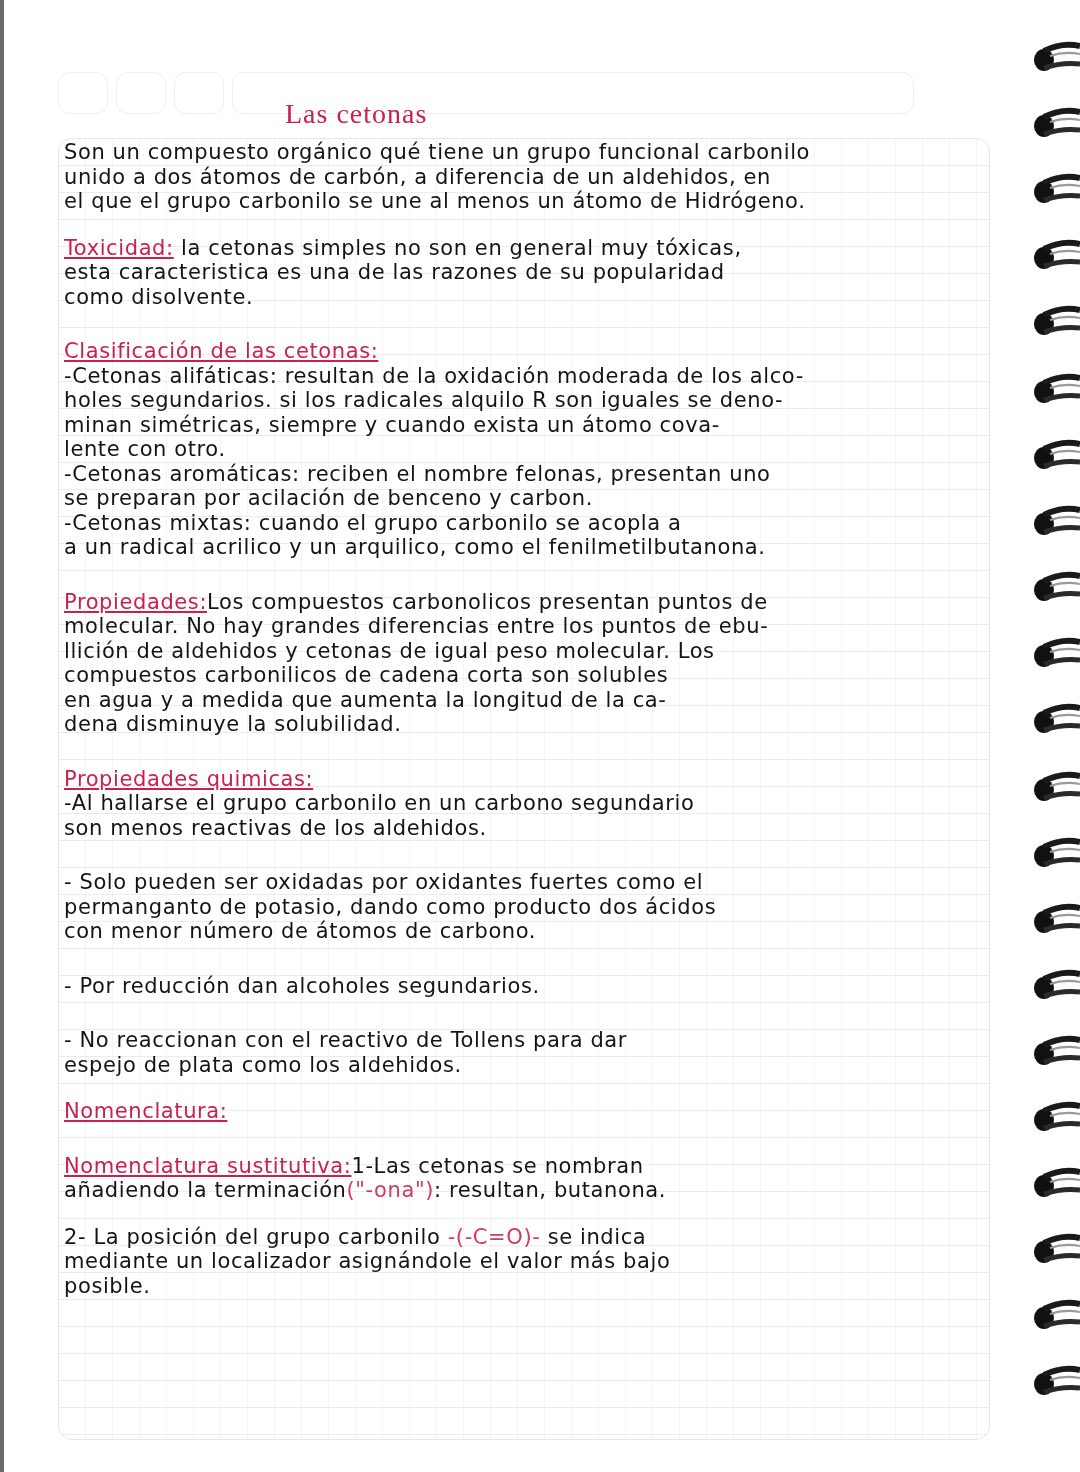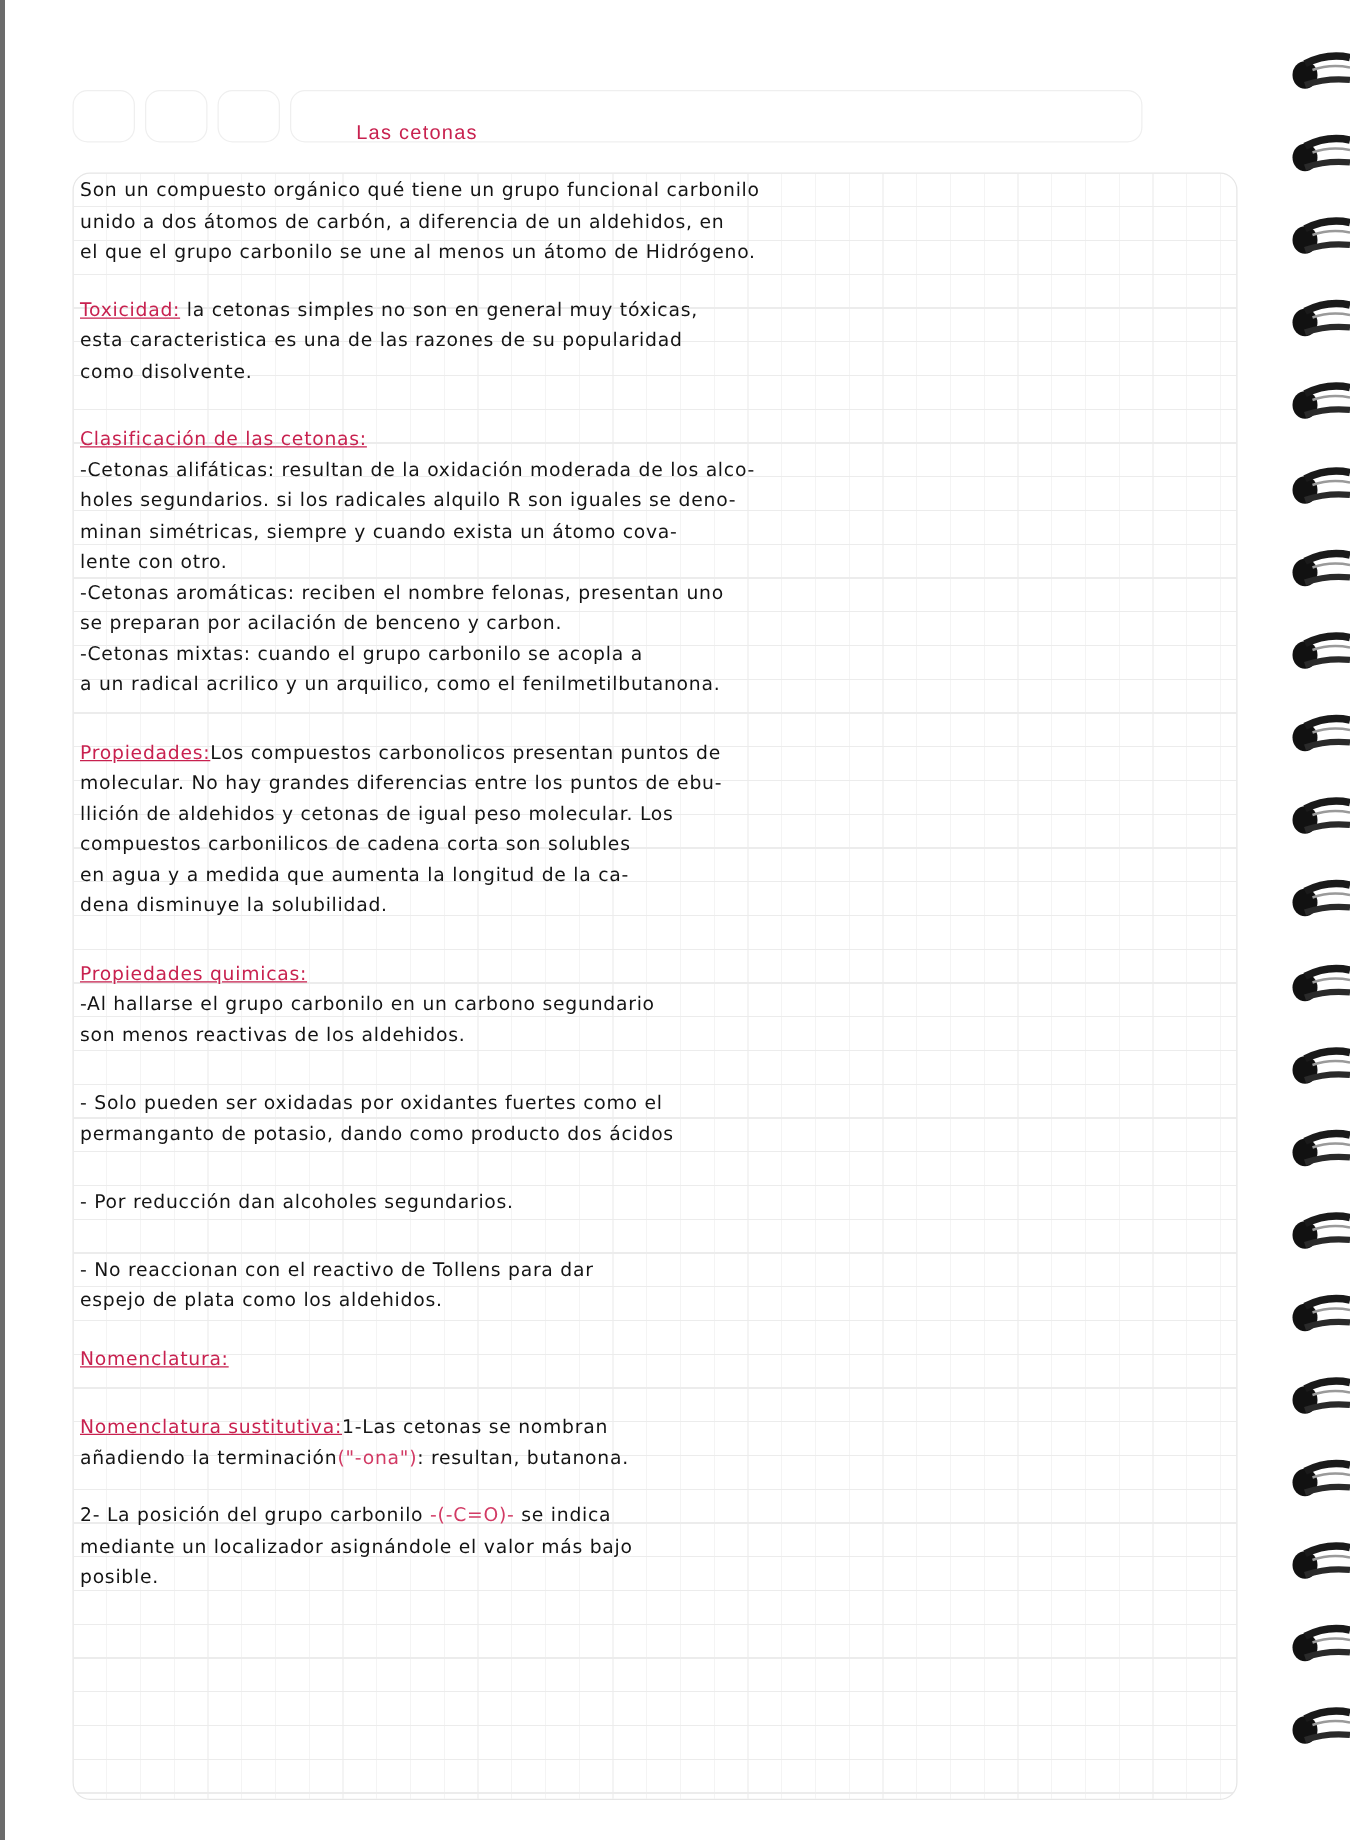--- a/index.html
+++ b/index.html
@@ -20,27 +20,27 @@
     .date-box.wide { width: 680px; }
     .page {
       position: absolute; left: 58px; top: 138px; width: 930px; height: 1300px;
       border: 1px solid #e6e6e6; border-radius: 14px;
       background-image:
         repeating-linear-gradient(to bottom, transparent 0, transparent 26px, #ececec 26px, #ececec 27px),
         repeating-linear-gradient(to right, transparent 0, transparent 26px, #f4f4f4 26px, #f4f4f4 27px);
     }
     .title {
       position: absolute; left: 285px; top: 98px;
-      font-size: 16px; color: #c8214f; letter-spacing: 1px;
-      font-family: Liberation Sans, sans-serif;
+      font-size: 28px; color: #c8214f; letter-spacing: 1px;
+      font-family: Liberation Serif, serif;
     }
     .content {
       position: absolute; left: 64px; top: 140px; width: 920px;
       font-family: "DejaVu Sans", sans-serif;
-      font-size: 15px; line-height: 24.5px; color: #141414;
+      font-size: 21px; line-height: 24.5px; color: #141414;
       letter-spacing: 0.6px;
     }
     .block { margin: 0; }
     .line { white-space: nowrap; display: block; }
     .heading { color: #c8214f; text-decoration: underline; }
     .gap-m { height: 22px; }
     .gap-l { height: 30px; }
     .red { color: #d23a64; }
     .spiral {
       position: absolute; right: 0; top: 0; width: 80px; height: 1472px;
@@ -105,20 +105,21 @@
 
   <div class="gap-l"></div>
 
   <div class="block">
     <span class="line heading">Propiedades quimicas:</span>
     <span class="line">-Al hallarse el grupo carbonilo en un carbono segundario</span>
     <span class="line">son menos reactivas de los aldehidos.</span>
     <div class="gap-l"></div>
     <span class="line">- Solo pueden ser oxidadas por oxidantes fuertes como el</span>
     <span class="line">permanganto de potasio, dando como producto dos ácidos</span>
+    <span class="line">con menor número de átomos de carbono.</span>
     <div class="gap-l"></div>
     <span class="line">- Por reducción dan alcoholes segundarios.</span>
     <div class="gap-l"></div>
     <span class="line">- No reaccionan con el reactivo de Tollens para dar</span>
     <span class="line">espejo de plata como los aldehidos.</span>
   </div>
 
   <div class="gap-m"></div>
 
   <div class="block">

